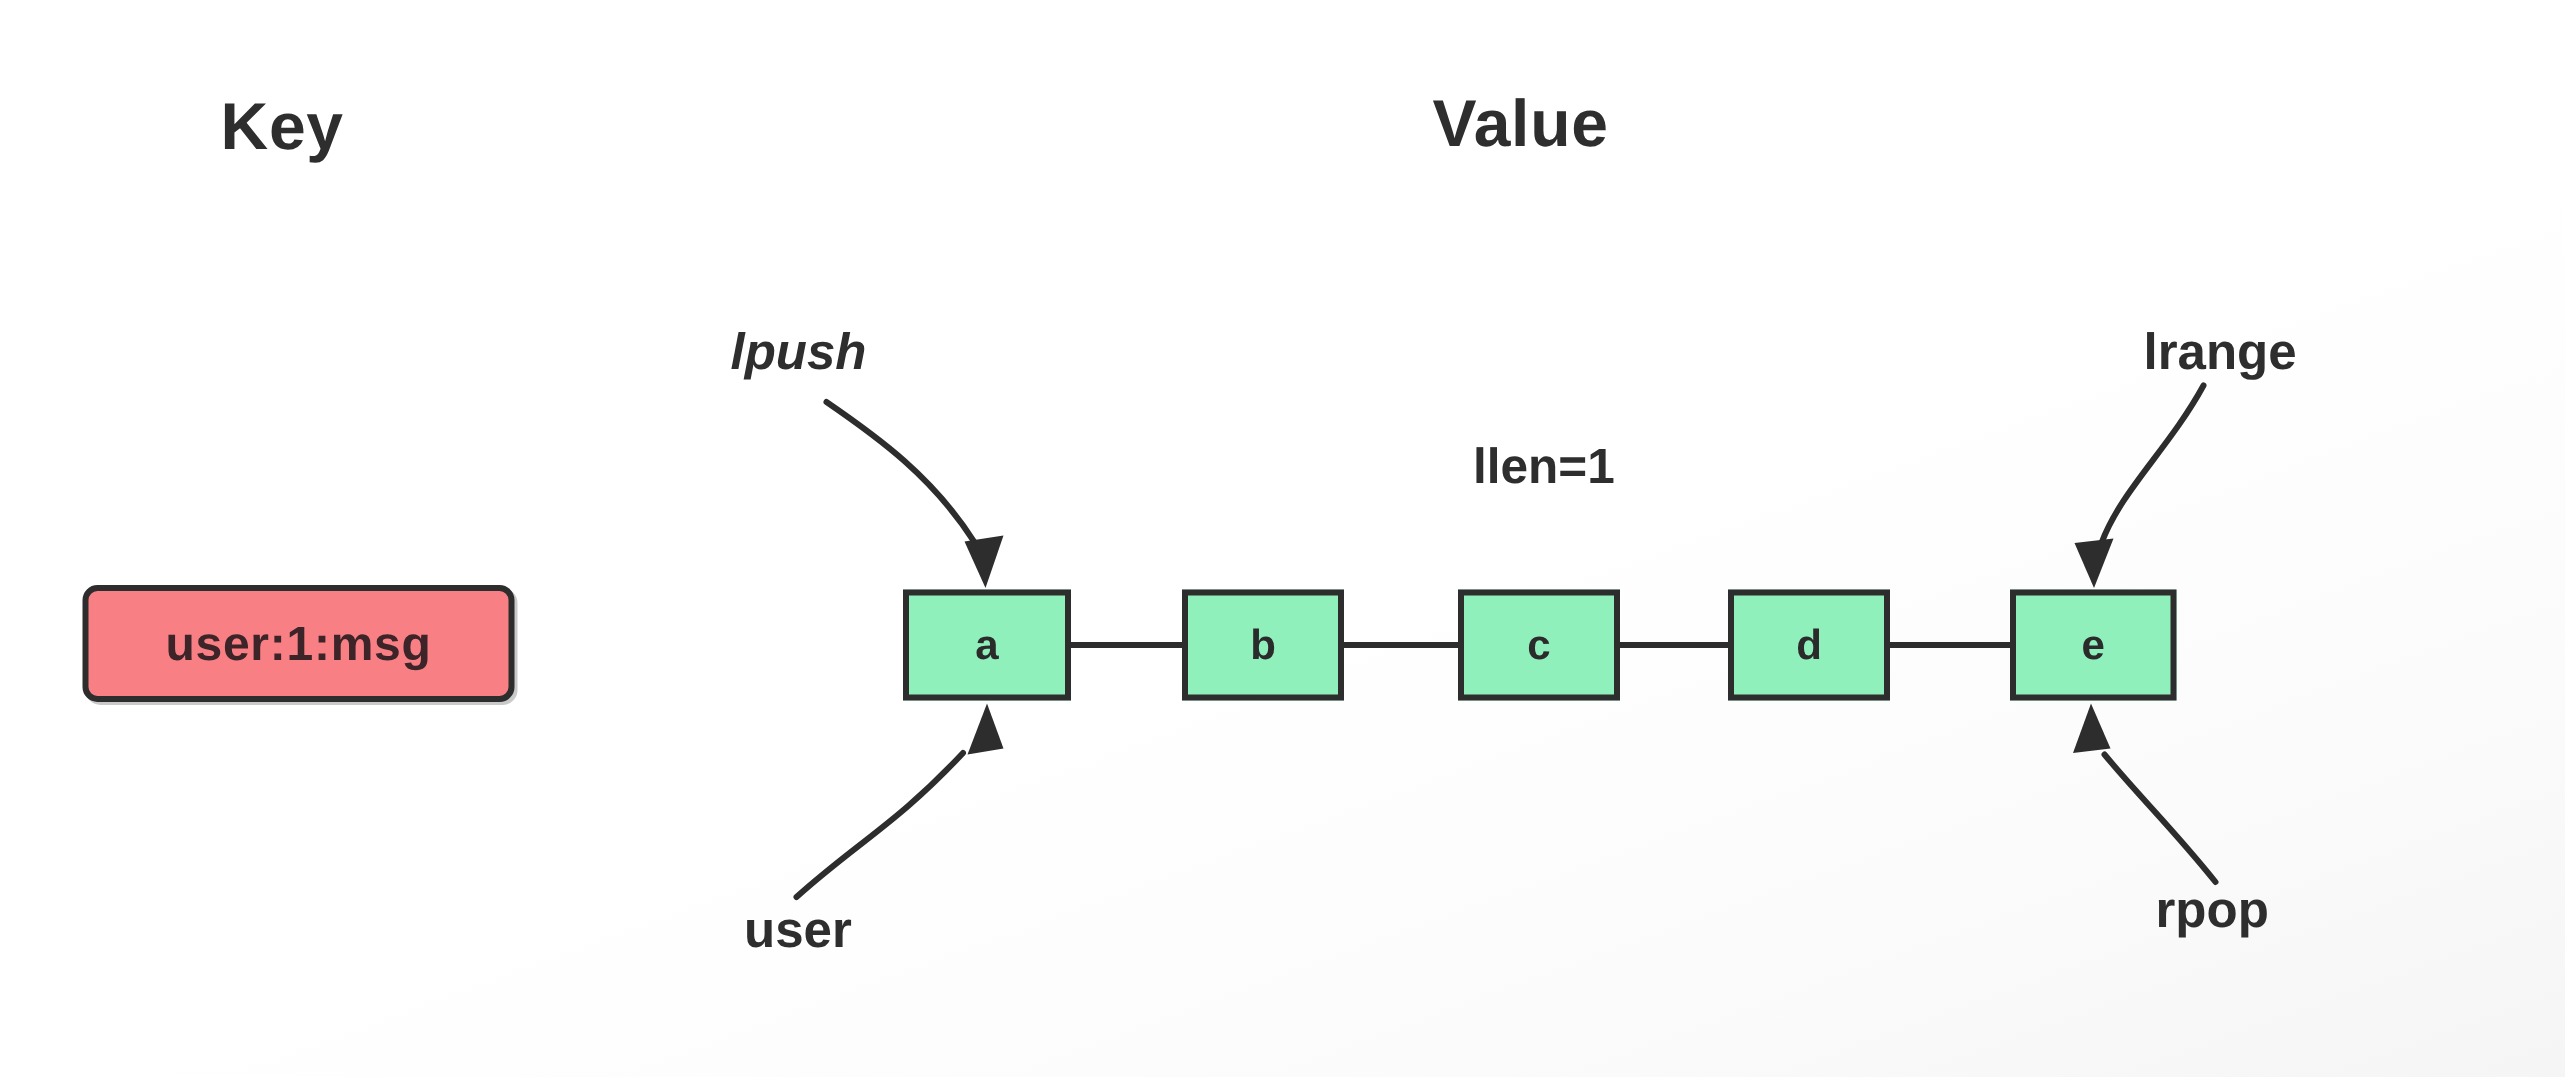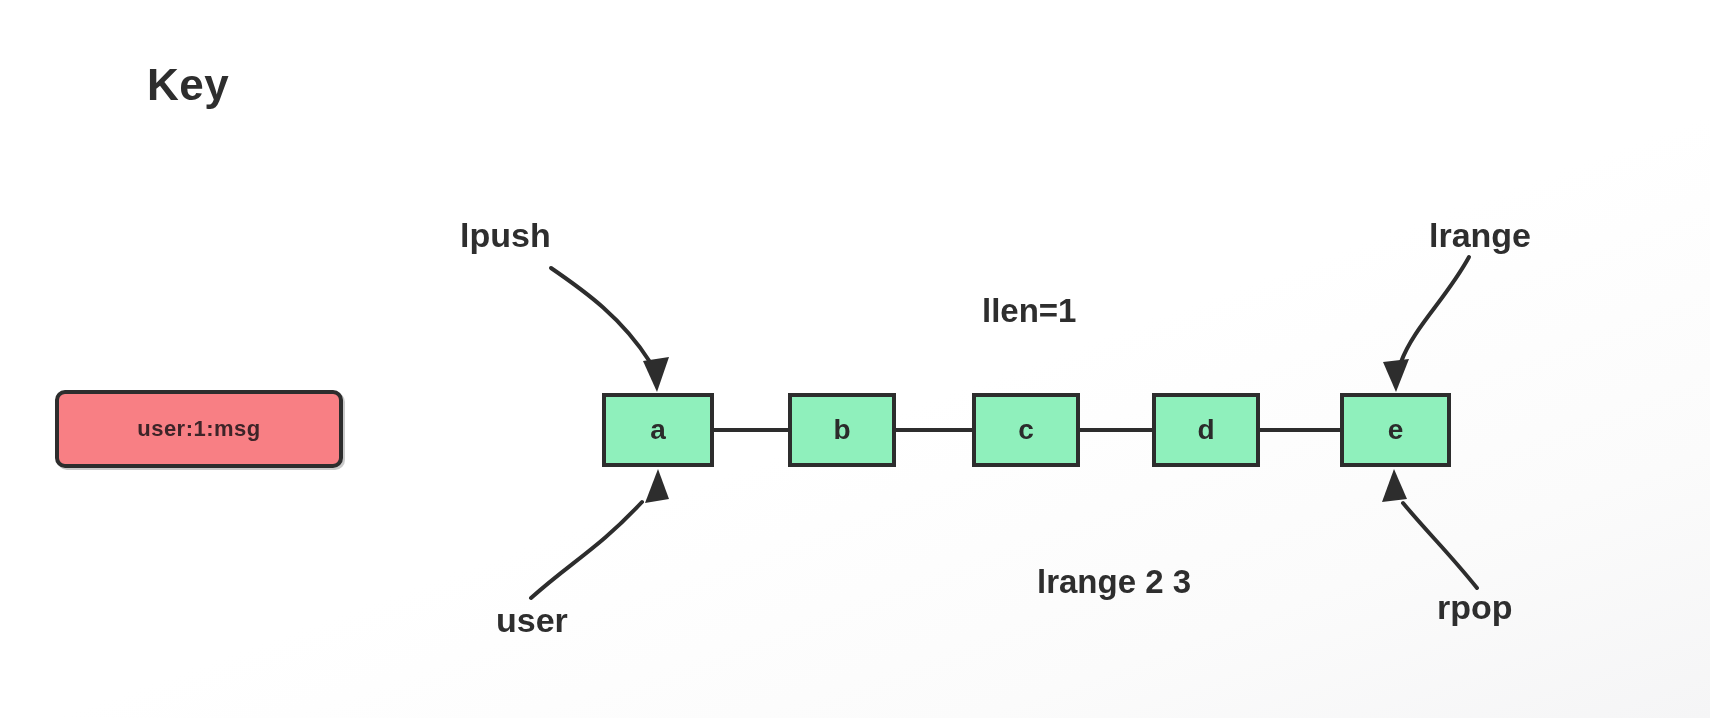--- a/index.html
+++ b/index.html
@@ -25,21 +25,21 @@
   }
   #key-heading   { left: 147px; top: 60px; }
   #value-heading { left: 955px; top: 58px; }
 
   .op-label {
     position: absolute;
     font-size: 34px;
     font-weight: 700;
     white-space: nowrap;
   }
-  #lpush-label  { left: 460px;  top: 216px; }
+  #lpush-label  { left: 487px;  top: 216px; font-style: italic; }
   #lpop-label   { left: 496px;  top: 601px; }
   #rpush-label  { left: 1429px; top: 216px; }
   #rpop-label   { left: 1437px; top: 588px; }
 
   .cmd-label {
     position: absolute;
     font-size: 33px;
     font-weight: 700;
     white-space: nowrap;
   }
@@ -55,21 +55,21 @@
     box-sizing: border-box;
     background: var(--key-fill, #f87f84);
     border: 4px solid var(--stroke, #2d2d2d);
     border-radius: 10px;
     display: flex;
     align-items: center;
     justify-content: center;
     box-shadow: 2px 2px 0 rgba(45,45,45,0.25);
   }
   #key-box .key-label {
-    font-size: 22px;
+    font-size: 32px;
     font-weight: 700;
     color: #3d2428;
     letter-spacing: 0.5px;
   }
 
   .node {
     position: absolute;
     top: 393px;
     height: 74px;
     box-sizing: border-box;
@@ -108,20 +108,21 @@
     stroke: none;
   }
 </style>
 </head>
 <body>
 
 <div id="stage">
 
   <div class="heading" id="key-heading">Key</div>
 
+  <div class="heading" id="value-heading">Value</div>
 
   <div id="key-box">
     <span class="key-label">user:1:msg</span>
   </div>
 
   <div class="node" id="node-0">
     <span class="node-label">a</span>
   </div>
   <div class="node" id="node-1">
     <span class="node-label">b</span>
@@ -135,21 +136,20 @@
   <div class="node" id="node-4">
     <span class="node-label">e</span>
   </div>
 
   <div class="op-label" id="lpush-label">lpush</div>
   <div class="op-label" id="lpop-label">user</div>
   <div class="op-label" id="rpush-label">lrange</div>
   <div class="op-label" id="rpop-label">rpop</div>
 
   <div class="cmd-label" id="llen-label">llen=1</div>
-  <div class="cmd-label" id="lrange-label">lrange 2 3</div>
 
   <svg id="arrows-layer" width="1710" height="718" viewBox="0 0 1710 718">
 
     <line class="link" x1="714" y1="430" x2="790" y2="430"></line>
     <line class="link" x1="894" y1="430" x2="974" y2="430"></line>
     <line class="link" x1="1078" y1="430" x2="1154" y2="430"></line>
     <line class="link" x1="1258" y1="430" x2="1342" y2="430"></line>
 
     <path class="curve" d="M 551 268 C 586 292 622 318 650 362"></path>
     <polygon class="head" points="657,392 643,361 669,357"></polygon>

